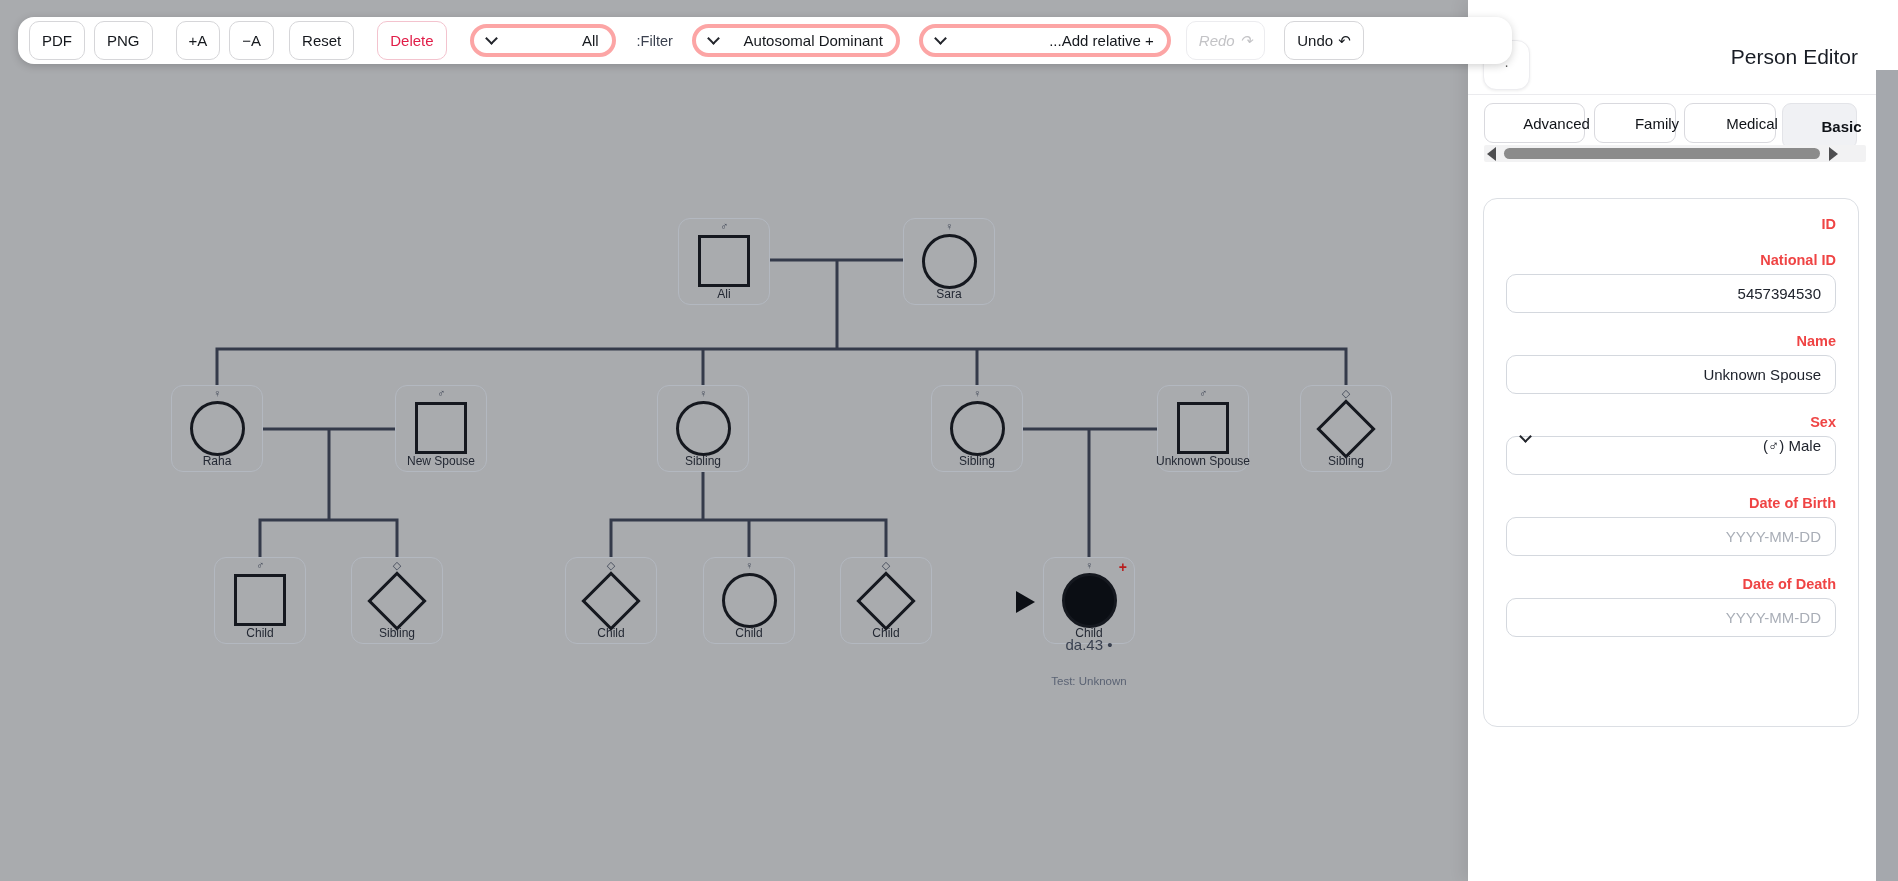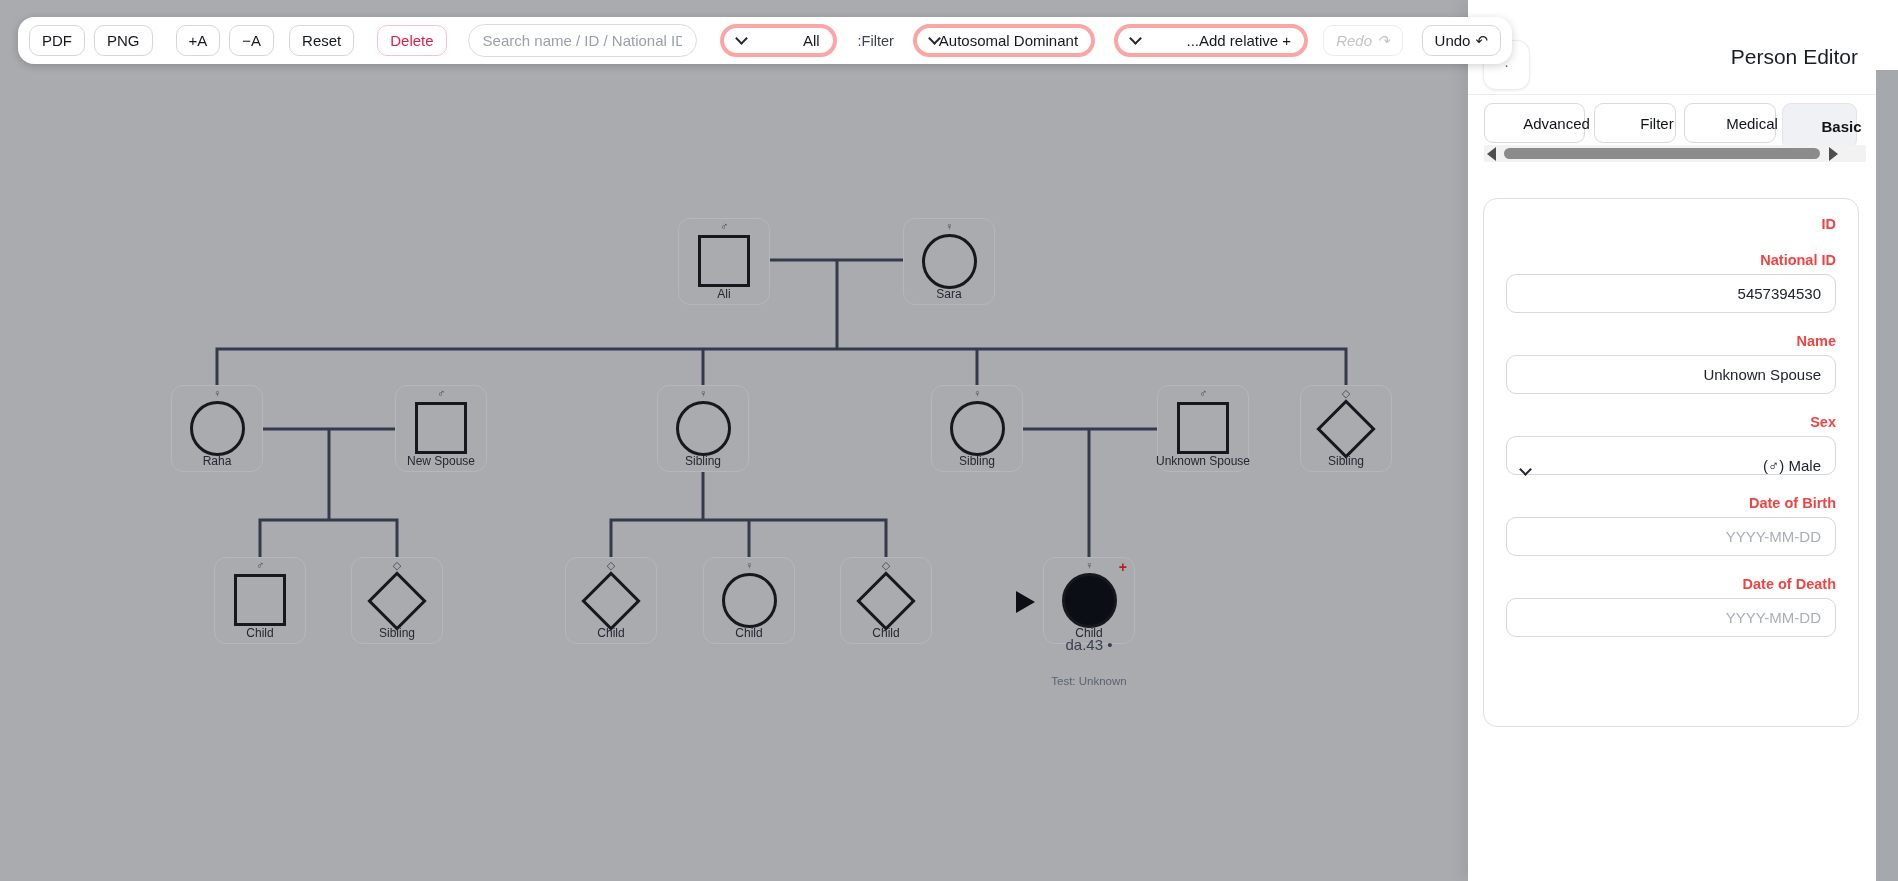--- a/index.html
+++ b/index.html
@@ -8,21 +8,21 @@
   #app { position:relative; width:1898px; height:881px; background:#a9abae; overflow:hidden; }
 
   
   .toolbar {
     position:absolute; left:18px; top:17px; width:1494px; height:47px;
     background:#fff; border-radius:16px; z-index:6;
     display:flex; align-items:center; padding:0 11px; gap:9px;
     box-shadow:0 2px 8px rgba(0,0,0,.18);
   }
   .tbtn {
-    height:31px; padding:12px 12px; background:#fff; border:1px solid #d6d6d9;
+    height:39px; padding:12px 12px; background:#fff; border:1px solid #d6d6d9;
     border-radius:10px; font-size:15px; color:#15181d; font-family:inherit;
     cursor:pointer; white-space:nowrap; display:flex; align-items:center; gap:5px;
   }
   .tbtn.danger { color:#e11d48; border-color:#f3c3ce; margin-left:14px; }
   .tbtn.disabled { color:#c3c3c6; border-color:#ececef;font-style:italic; }
   .ml14 { margin-left:14px; } .ml10 { margin-left:10px; } .ml6 { margin-left:6px; }
   .search-input {
     width:302px; height:33px; border:1px solid #d9dce1; border-radius:17px;
     font-size:15px; color:#20242d; padding:0 14px; text-align:right; outline:none;
     margin-left:12px; font-family:inherit;
@@ -82,21 +82,21 @@
   }
   .field { margin-bottom:20px; }
   .field label { display:block; text-align:right; font-size:14.5px; font-weight:bold; color:#ef4444; margin-bottom:6px; }
   .field input {
     width:100%; height:39px; border:1px solid #d4d8de; border-radius:10px; background:#fff;
     font-size:15px; color:#20242d; text-align:right; padding:0 14px; outline:none; font-family:inherit;
   }
   .field input::placeholder { color:#a9aeb7; }
   .select-like {
     width:100%; height:39px; border:1px solid #d4d8de; border-radius:10px; background:#fff;
-    display:flex; align-items:flex-end; padding:0 14px; font-size:15px; color:#20242d; cursor:pointer;
+    display:flex; align-items:flex-start; padding:0 14px; font-size:15px; color:#20242d; cursor:pointer;
   }
   .select-like .val { margin-left:auto; }
 
   
   .links { position:absolute; left:0; top:0; z-index:1; }
   .node {
     position:absolute; width:92px; height:87px; border:1px solid #b3b8c0; border-radius:12px;
     display:flex; flex-direction:column; align-items:center; z-index:2; cursor:pointer;
   }
   .node .sym { font-size:11px; line-height:14px; height:14px; color:#3a4152; }
@@ -205,21 +205,20 @@
     <span class="sub2">Test: Unknown</span>
   </div>
 
   <div class="toolbar">
     <button class="tbtn">PDF</button>
     <button class="tbtn">PNG</button>
     <button class="tbtn ml14">+A</button>
     <button class="tbtn">−A</button>
     <button class="tbtn ml6">Reset</button>
     <button class="tbtn danger">Delete</button>
-    <input class="search-input" type="text" placeholder="Search name / ID / National ID" style="">
     <div class="pill ml14" style="width:146px">
       <span class="chev"></span>
       <span class="val">All</span>
     </div>
     <span class="filter-label">:Filter</span>
     <div class="pill ml10" style="width:208px">
       <span class="chev"></span>
       <span class="val">Autosomal Dominant</span>
     </div>
     <div class="pill ml10" style="width:252px">
@@ -237,21 +236,21 @@
   </div>
 
   <div class="panel">
     <div class="mini-btn">
       <span>·</span>
     </div>
     <div class="panel-title">Person Editor</div>
     <div class="panel-divider"></div>
 
     <button class="tab" style="left:16px;width:101px">Advanced</button>
-    <button class="tab" style="left:126px;width:82px">Filter</button>
+    <button class="tab" style="left:126px;width:82px">Family</button>
     <button class="tab" style="left:216px;width:92px">Medical</button>
     <button class="tab active" style="left:314px;width:75px">Basic</button>
 
     <div class="hscroll">
       <span class="hs-arrow left"></span>
       <span class="thumb"></span>
       <span class="hs-arrow right"></span>
     </div>
 
     <div class="card">

